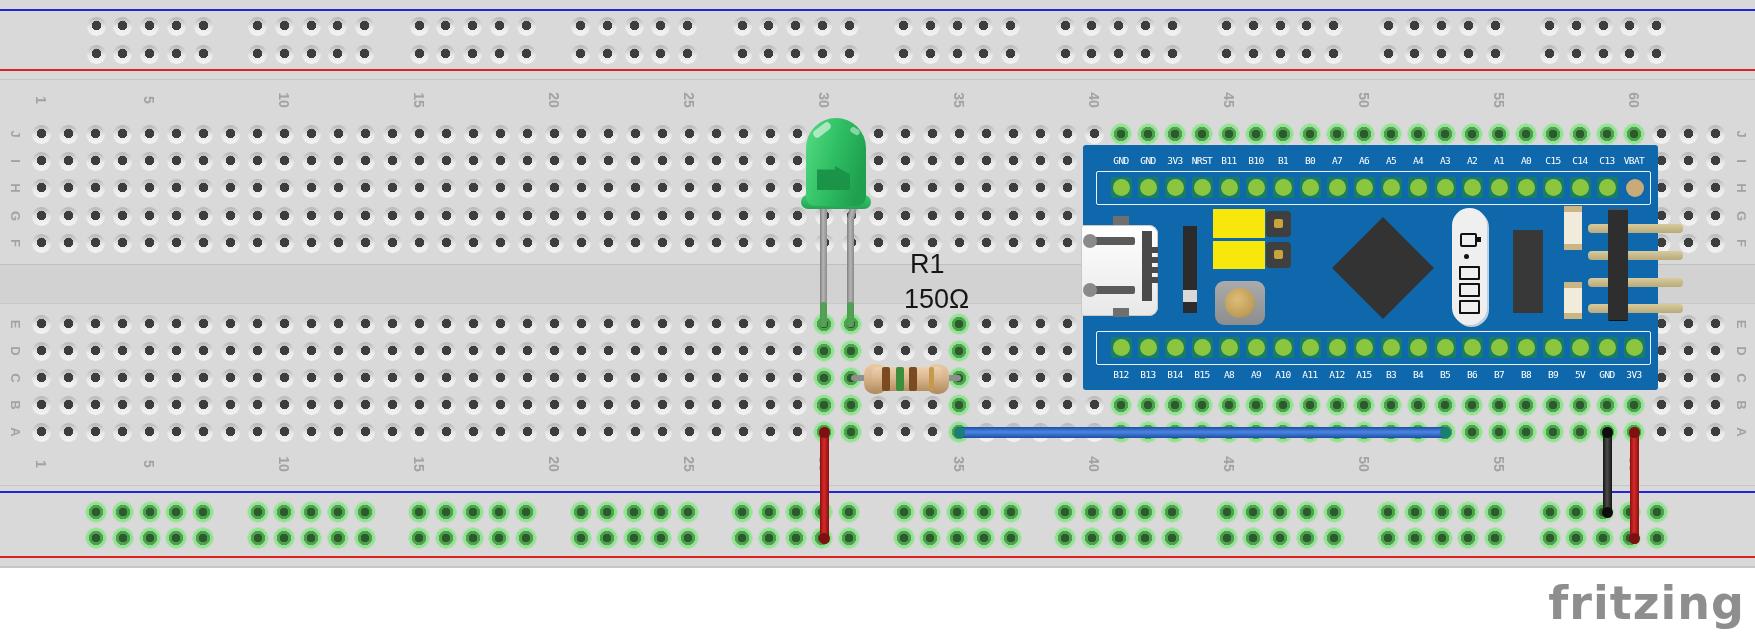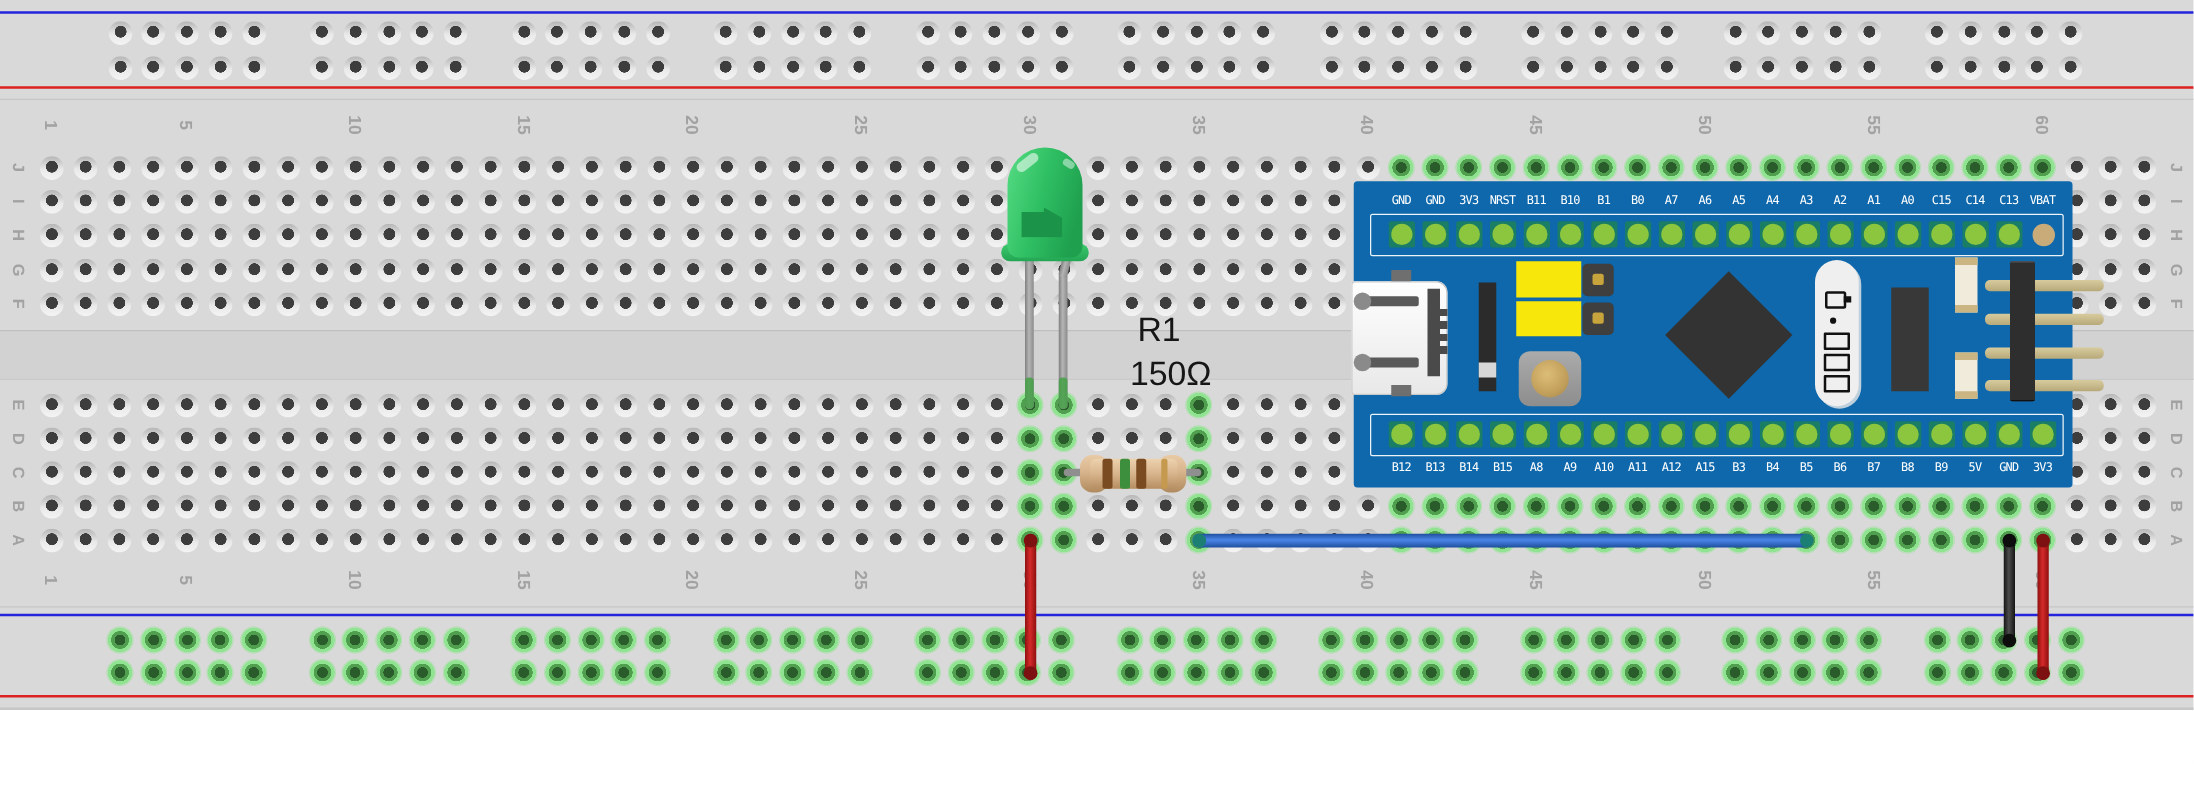--- a/index.html
+++ b/index.html
@@ -1014,13 +1014,14 @@
 
     <div class="wire" style="left:1629.5px;top:427px;width:9px;height:117px;z-index:30;
                 background:linear-gradient(90deg,#8f0f0f,#d42a2a 45%,#8f0f0f);"></div>
     <div class="enddot" style="left:1628.5px;top:426.5px;background:#7d1010;z-index:31;"></div>
     <div class="enddot" style="left:1628.5px;top:532.5px;background:#7d1010;z-index:31;"></div>
 
     <div class="rlabel" style="left:910px;top:249px;z-index:40;">R1</div>
     <div class="rlabel" style="left:904px;top:284px;z-index:40;">150Ω</div>
   </div>
 
+  <div id="fritzing-logo">fritzing</div>
 </div>
 
 </body></html>

